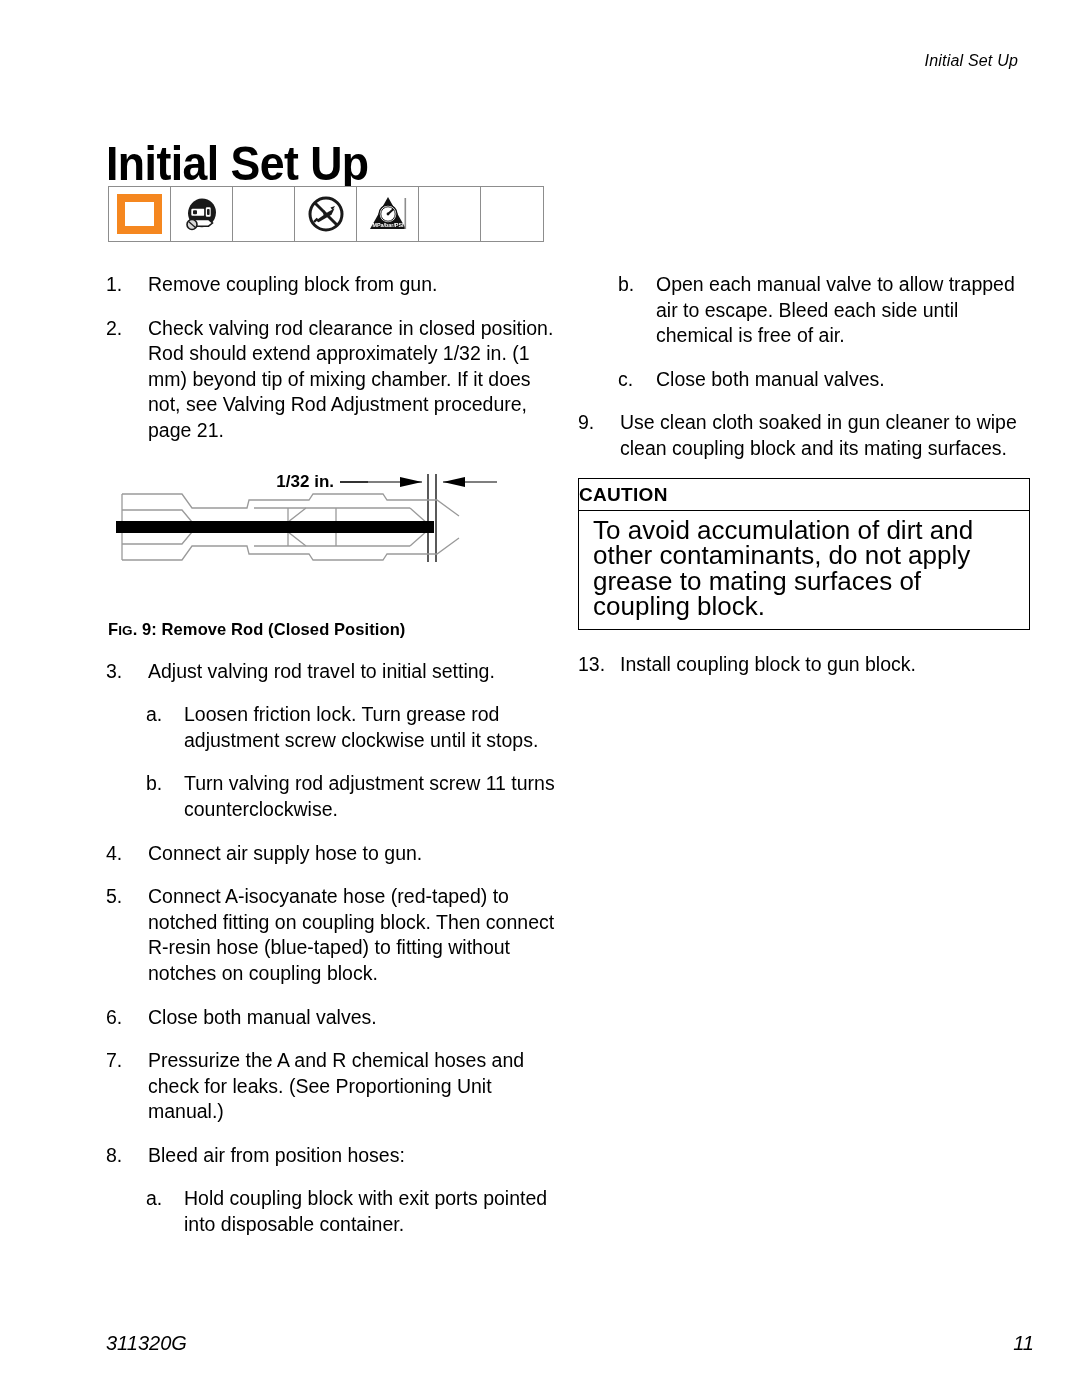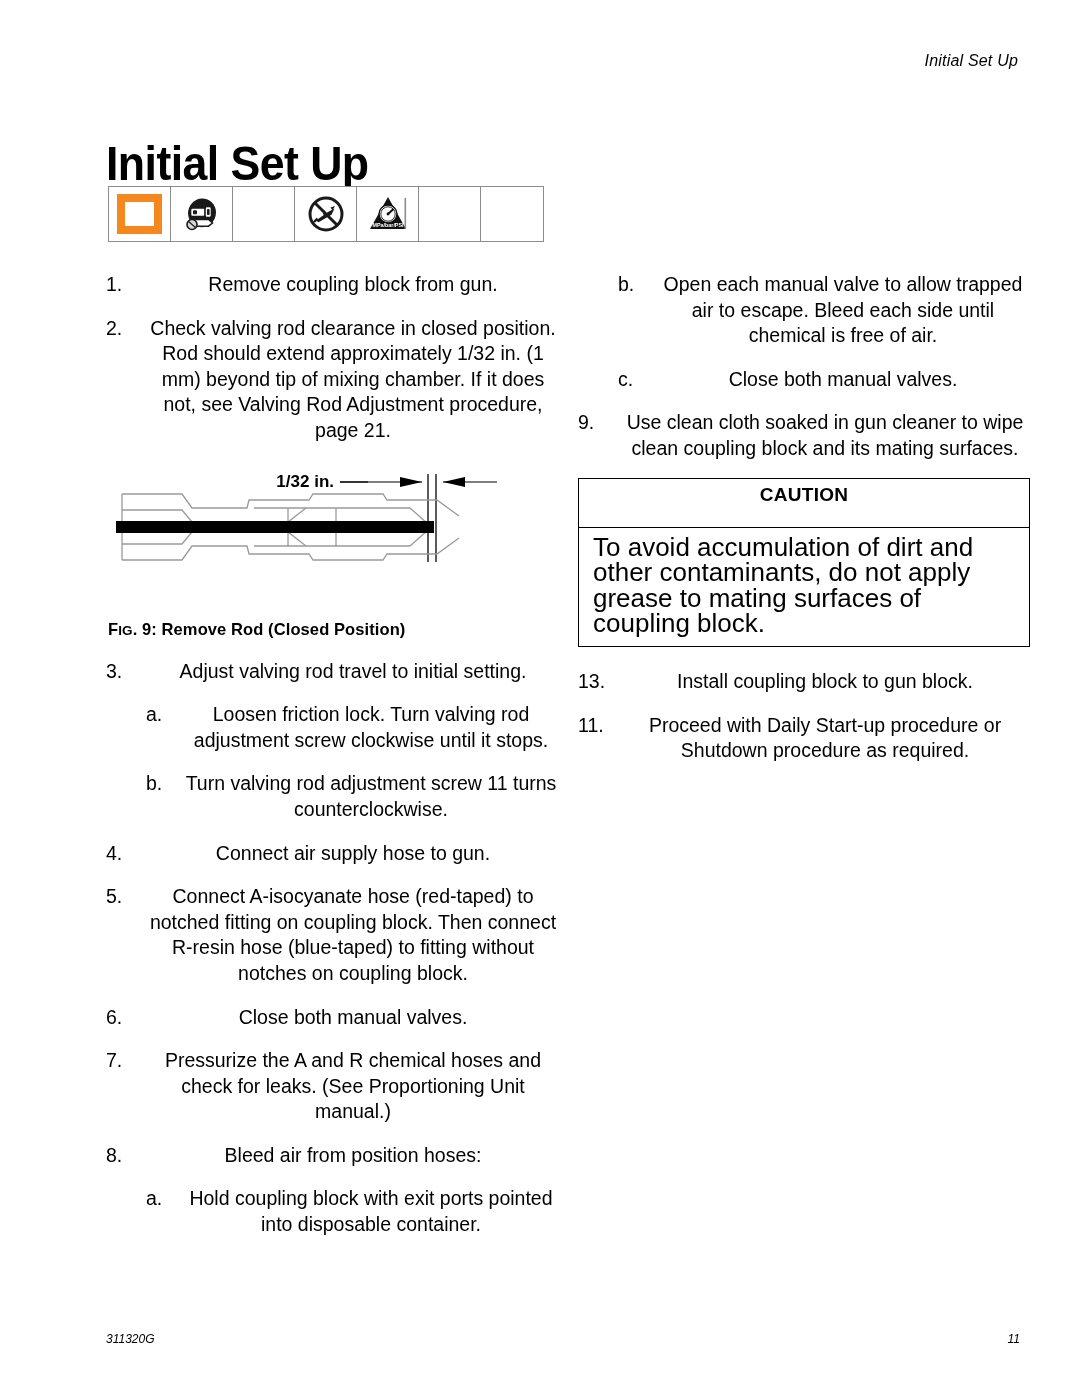--- a/index.html
+++ b/index.html
@@ -84,21 +84,21 @@
     line-height: 25.6px;
     margin-bottom: 18px;
   }
   .step .marker {
     flex: 0 0 auto;
     width: 42px;
     box-sizing: border-box;
   }
   .step.sub { padding-left: 40px; }
   .step.sub .marker { width: 38px; }
-  .step .body { flex: 1 1 auto; text-align: center; }
+  .step .body { flex: 1 1 auto; }
 
   .tight { margin-bottom: 16px; }
 
   
   .figure-wrap {
     position: relative;
     height: 150px;
     margin: 4px 0 8px -4px;
   }
   .figure-caption {
@@ -111,40 +111,39 @@
     font-size: 13.5px;
   }
 
   
   .caution-box {
     border: 1.4px solid #000;
     margin: 16px 0 22px 0;
     background: #fff;
   }
   .caution-title {
-    text-align: center;
     font-weight: bold;
     font-size: 19px;
-    padding: 5px 0 21px;
+    padding: 5px 0 4px;
     border-bottom: 1.4px solid #000;
     letter-spacing: .3px;
   }
   .caution-body {
     font-size: 26px;
     line-height: 25.6px;
     padding: 7px 12px 9px 14px;
   }
 
   
   .page-footer {
     position: absolute;
     left: 106px;
-    right: 60px;
+    right: 46px;
     top: 1332px;
-    font-size: 12px;
+    font-size: 20px;
     font-style: italic;
     display: flex;
     justify-content: space-between;
   }
 </style>
 </head>
 <body>
 
 <div class="page-header">Initial Set Up</div>
 
@@ -246,21 +245,21 @@
 
   <div class="figure-caption"><span>F</span><span class="smallcap">IG</span><span>. 9: Remove Rod (Closed Position)</span></div>
 
   <div class="step">
     <span class="marker">3.</span>
     <span class="body">Adjust valving rod travel to initial setting.</span>
   </div>
 
   <div class="step sub">
     <span class="marker">a.</span>
-    <span class="body">Loosen friction lock. Turn valving rod adjustment screw clockwise until it stops.</span>
+    <span class="body">Loosen friction lock. Turn grease rod adjustment screw clockwise until it stops.</span>
   </div>
 
   <div class="step sub">
     <span class="marker">b.</span>
     <span class="body">Turn valving rod adjustment screw 11 turns counterclockwise.</span>
   </div>
 
   <div class="step">
     <span class="marker">4.</span>
     <span class="body">Connect air supply hose to gun.</span>
@@ -313,23 +312,19 @@
   <div class="caution-box">
     <div class="caution-title">CAUTION</div>
     <div class="caution-body">To avoid accumulation of dirt and other contaminants, do not apply grease to mating surfaces of coupling block.</div>
   </div>
 
   <div class="step">
     <span class="marker">13.</span>
     <span class="body">Install coupling block to gun block.</span>
   </div>
 
-  <div class="step">
-    <span class="marker">11.</span>
-    <span class="body">Proceed with Daily Start-up procedure or Shutdown procedure as required.</span>
-  </div>
 
 </div>
 
 <div class="page-footer">
   <span>311320G</span>
   <span>11</span>
 </div>
 
 </body></html>

